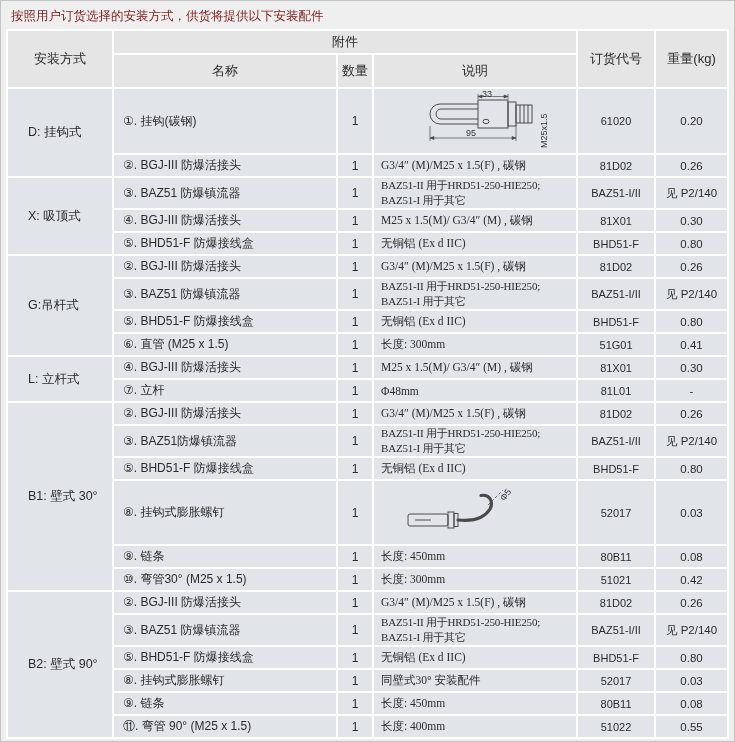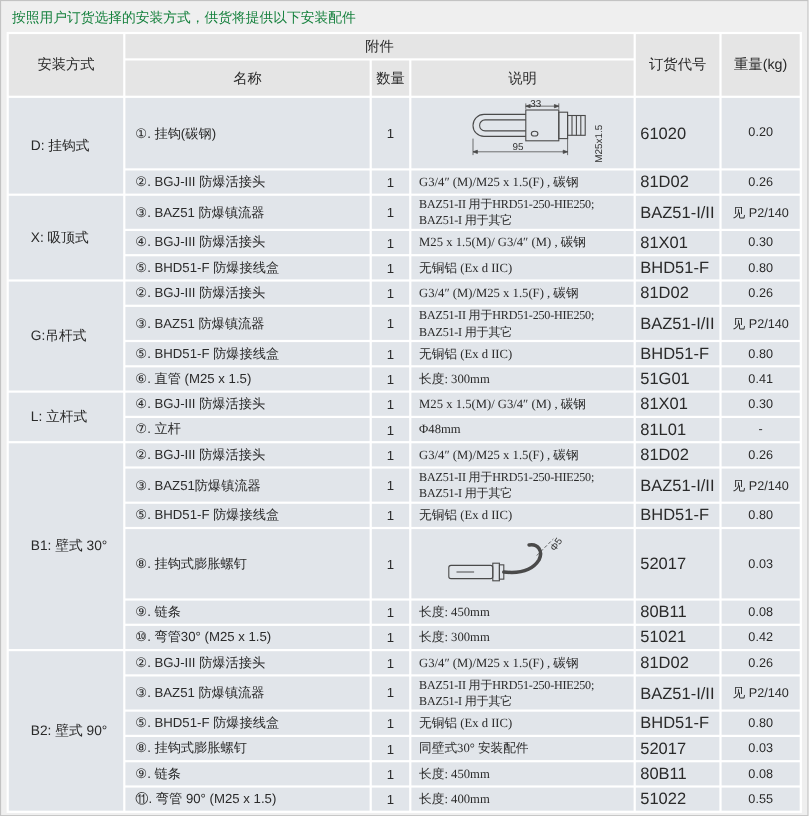--- a/index.html
+++ b/index.html
@@ -3,41 +3,41 @@
 <meta charset="utf-8">
 <style>
   html,body{margin:0;padding:0;}
   body{font-family:"Liberation Sans","DejaVu Sans",sans-serif;background:#ffffff;}
   .page{
     width:735px;height:742px;box-sizing:border-box;
     background:#efefef;border:1px solid #c3c3c3;
     position:relative;overflow:hidden;
   }
   .title-bar{
-    padding:7px 10px 4px 10px;font-size:12.5px;color:#15803d;
+    padding:7px 10px 4px 10px;font-size:12.5px;color:#7f1d1d;
   }
   table.acc{
     border-collapse:separate;border-spacing:2px;
     margin:0 5px;background:#ffffff;table-layout:fixed;
     width:723px;
   }
   td{
     background:#e1e5ea;color:#2a2a2a;font-size:12px;
     padding:0 4px;box-sizing:border-box;overflow:hidden;
     vertical-align:middle;
   }
   td.hdr{background:#e5e5e5;text-align:center;font-size:13px;padding:2px;}
   tr.hr1{height:20px;} tr.hr2{height:32px;}
   tr.r{height:21px;} tr.tall1{height:64px;} tr.tall2{height:63px;}
   td.grp{text-align:left;padding-left:20px;font-size:12.5px;}
   td.name{text-align:left;padding-left:9px;}
   td.qty{text-align:center;}
   td.desc{text-align:left;padding-left:7px;font-size:11.5px;font-family:Liberation Serif, serif;}
   td.desc.condensed{font-size:11px;letter-spacing:-0.2px;}
-  td.code{text-align:left;font-size:15px;}
+  td.code{text-align:center;font-size:11px;}
   td.weight{text-align:center;font-size:11.5px;}
   td.diag-cell{text-align:center;padding:0;}
   .diagram{position:relative;display:inline-block;vertical-align:middle;}
   .dim{position:absolute;font-size:9px;color:#333;white-space:nowrap;}
   .hook-dim-top{left:92px;top:-3px;}
   .hook-dim-bottom{left:76px;top:36px;}
   .hook-dim-side{left:149px;top:56px;transform:rotate(-90deg);transform-origin:0 0;}
   .screw-dim{left:108px;top:11px;transform:rotate(-55deg);transform-origin:0 0;}
   .notes{padding:9px 12px 0 12px;font-size:12px;color:#4d7c0f;line-height:1.75;}
   svg{display:block;}

